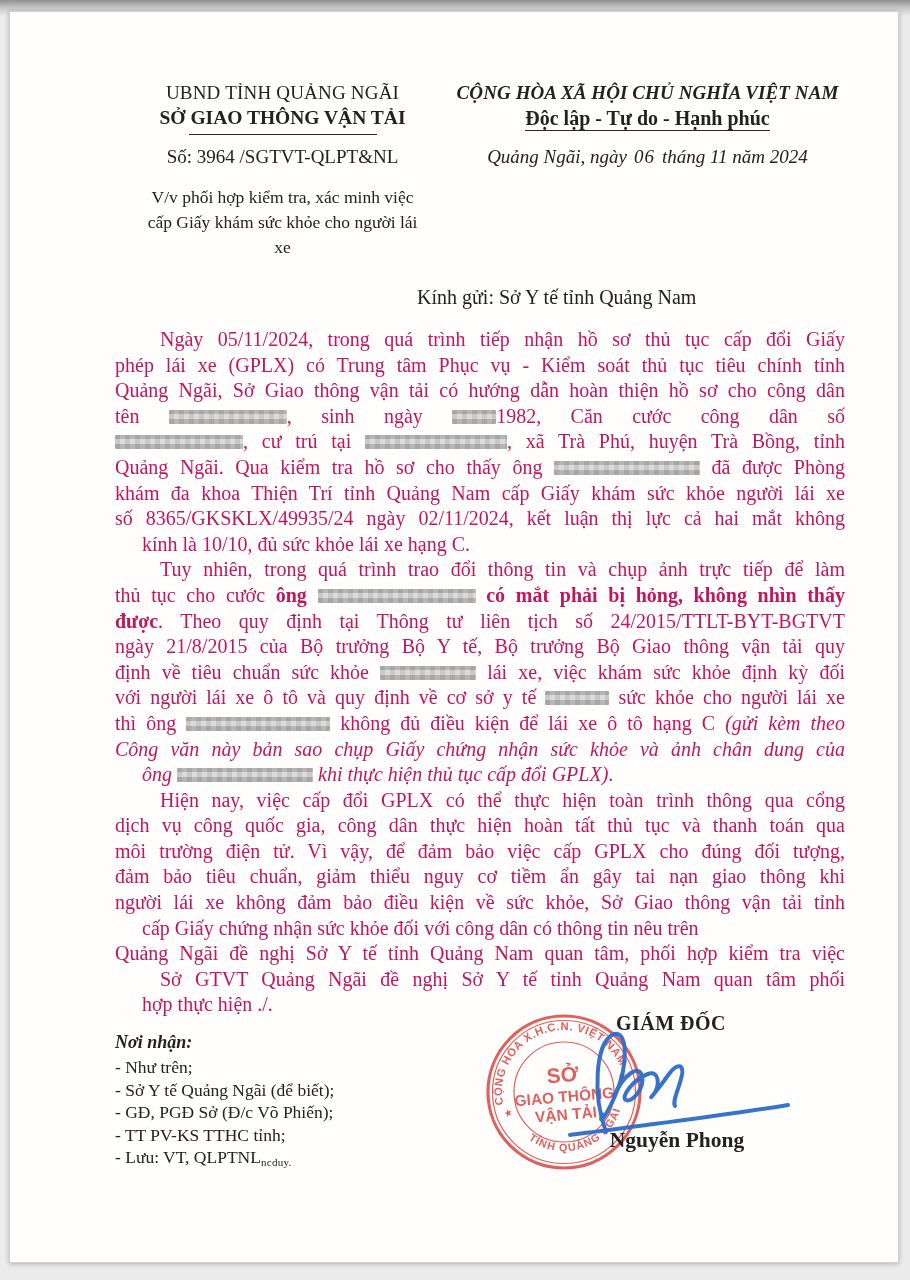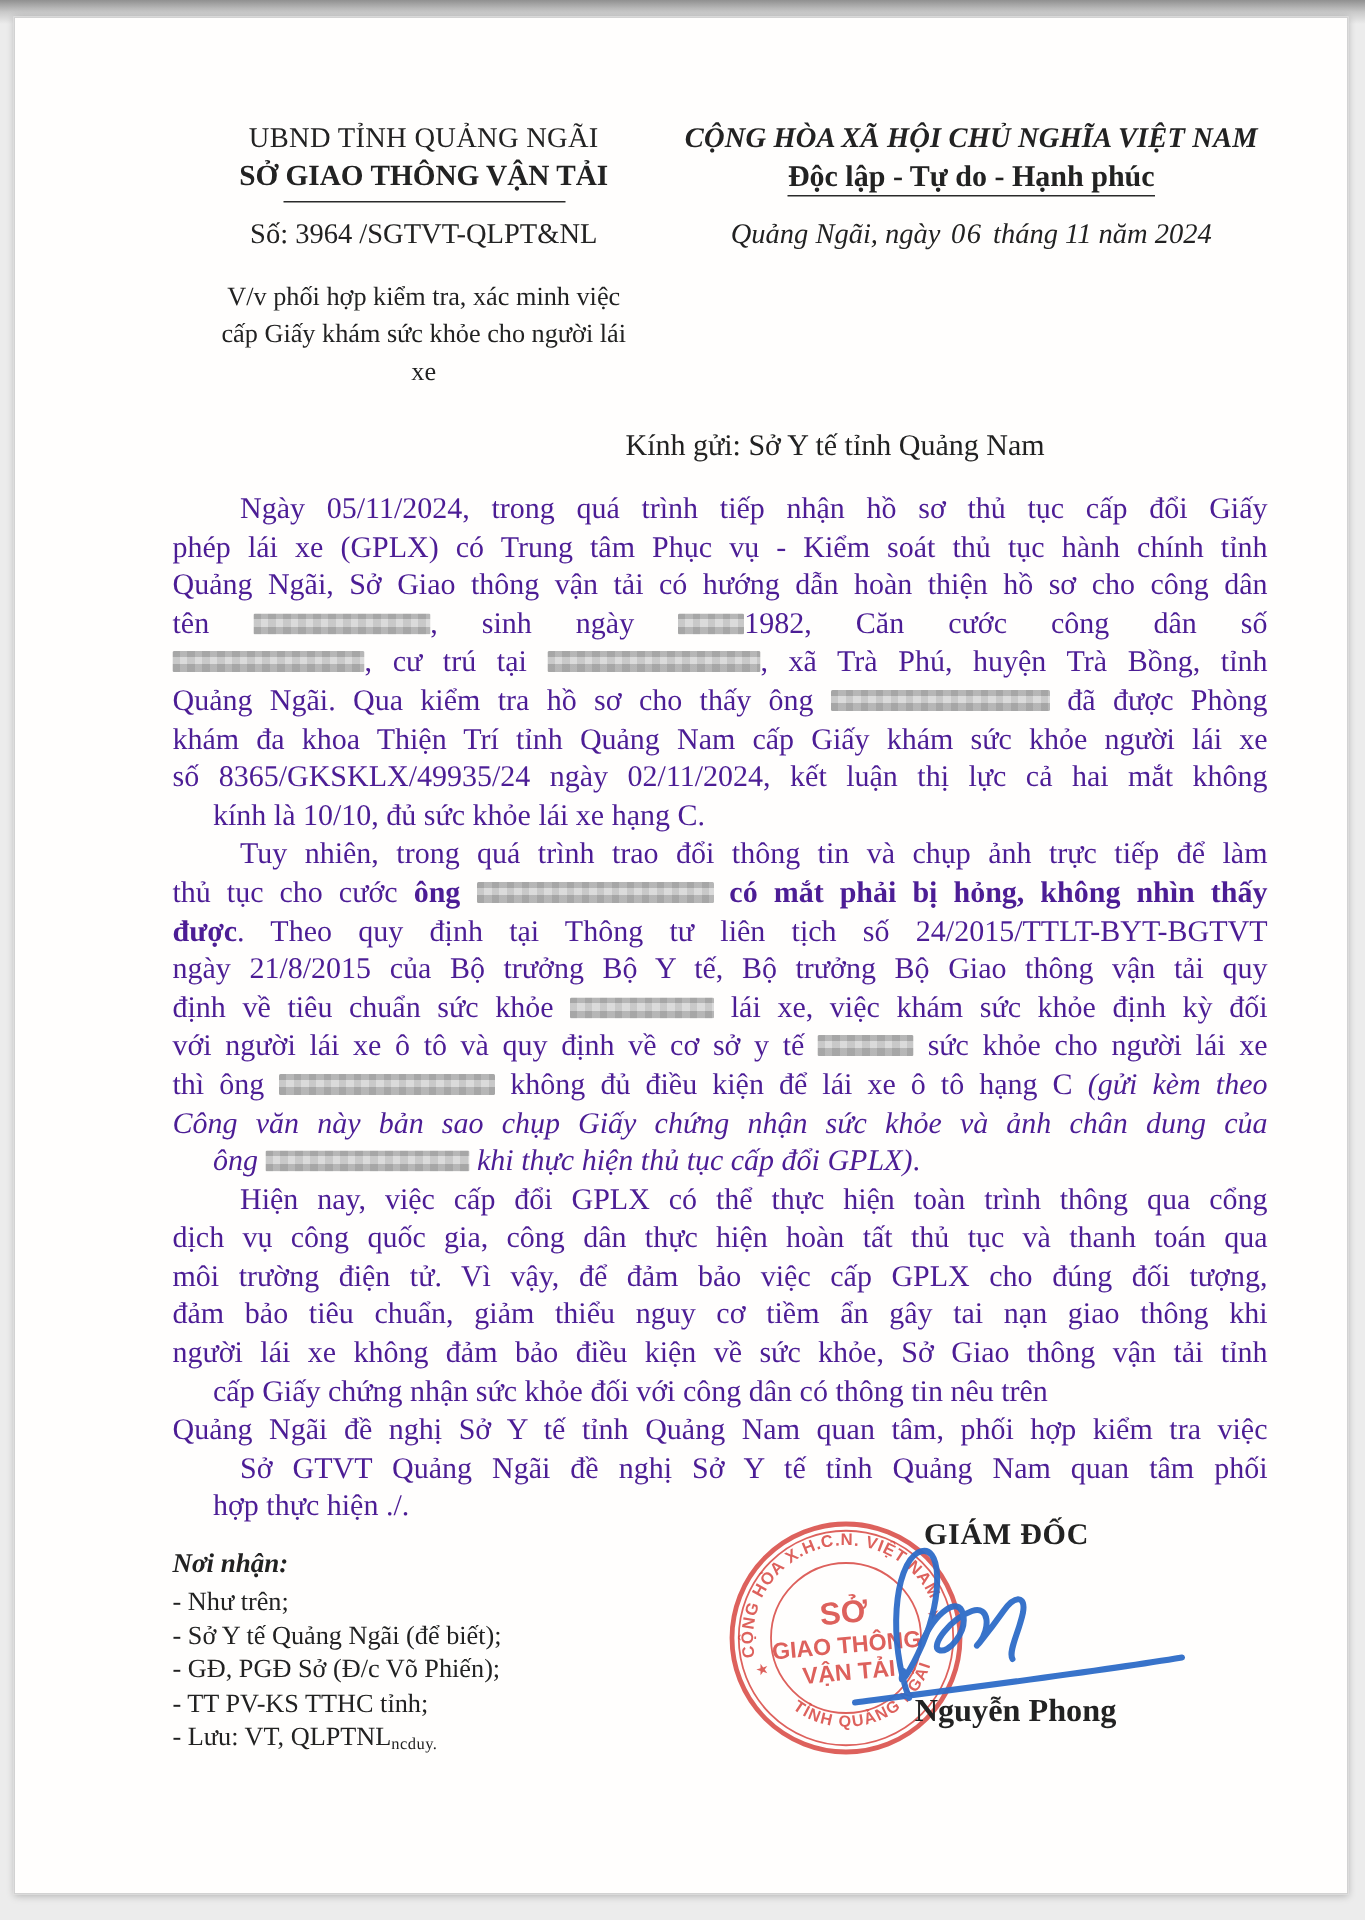--- a/index.html
+++ b/index.html
@@ -26,21 +26,21 @@
   .lh-motto2{font-size:20px;font-weight:bold;line-height:26px;}
   .lh-motto2 span{border-bottom:1.7px solid #2a2a2a;padding-bottom:1px;}
   .lh-date{font-size:19px;margin-top:15px;}
   .lh-date .i{font-style:italic;}
   .date-day{display:inline-block;margin:0 7px;font-size:19px;font-style:italic;letter-spacing:1px;font-family:Liberation Serif, serif;}
 
   
   .recipient{margin:26px 0 18px 302px;font-size:20px;}
 
   
-  .doc-body{width:730px;font-size:20px;color:#4c1d95;}
+  .doc-body{width:730px;font-size:20px;color:#be185d;}
   .para{margin:0;}
   .line{line-height:25.6px;text-align:justify;text-align-last:justify;}
   .line.first{text-indent:45px;}
   .line.last{text-align-last:left;margin-left:27px;}
   .redact{display:inline-block;height:14px;border-radius:1px;vertical-align:baseline;
     transform:translateY(1px);
     background-image:
       repeating-linear-gradient(0deg, rgba(110,110,110,.38) 0 5px, rgba(200,200,200,.30) 5px 10px),
       repeating-linear-gradient(90deg,#c9c9c9 0 5px,#e3e3e3 5px 10px);}
 
@@ -78,21 +78,21 @@
         <div class="lh-motto2"><span>Độc lập - Tự do - Hạnh phúc</span></div>
         <div class="lh-date"><span class="i">Quảng Ngãi, ngày</span><span class="date-day">06</span><span class="i">tháng 11 năm 2024</span></div>
       </div>
     </div>
 
     <div class="recipient">Kính gửi: Sở Y tế tỉnh Quảng Nam</div>
 
     <div class="doc-body" id="docBody">
         <div class="para">
           <div class="line first"><span>Ngày 05/11/2024, trong quá trình tiếp nhận hồ sơ thủ tục cấp đổi Giấy</span></div>
-          <div class="line"><span>phép lái xe (GPLX) có Trung tâm Phục vụ - Kiểm soát thủ tục hành chính tỉnh</span></div>
+          <div class="line"><span>phép lái xe (GPLX) có Trung tâm Phục vụ - Kiểm soát thủ tục tiêu chính tỉnh</span></div>
           <div class="line"><span>Quảng Ngãi, Sở Giao thông vận tải có hướng dẫn hoàn thiện hồ sơ cho công dân</span></div>
           <div class="line"><span>tên </span><span class="redact" style="width: 118px;"></span><span>, sinh ngày </span><span class="redact" style="width: 44px;"></span><span>1982, Căn cước công dân số</span></div>
           <div class="line"><span class="redact" style="width: 128px;"></span><span>, cư trú tại </span><span class="redact" style="width: 142px;"></span><span>, xã Trà Phú, huyện Trà Bồng, tỉnh</span></div>
           <div class="line"><span>Quảng Ngãi. Qua kiểm tra hồ sơ cho thấy ông </span><span class="redact" style="width: 146px;"></span><span> đã được Phòng</span></div>
           <div class="line"><span>khám đa khoa Thiện Trí tỉnh Quảng Nam cấp Giấy khám sức khỏe người lái xe</span></div>
           <div class="line"><span>số 8365/GKSKLX/49935/24 ngày 02/11/2024, kết luận thị lực cả hai mắt không</span></div>
           <div class="line last"><span>kính là 10/10, đủ sức khỏe lái xe hạng C.</span></div>
         </div>
         <div class="para">
           <div class="line first"><span>Tuy nhiên, trong quá trình trao đổi thông tin và chụp ảnh trực tiếp để làm</span></div>

